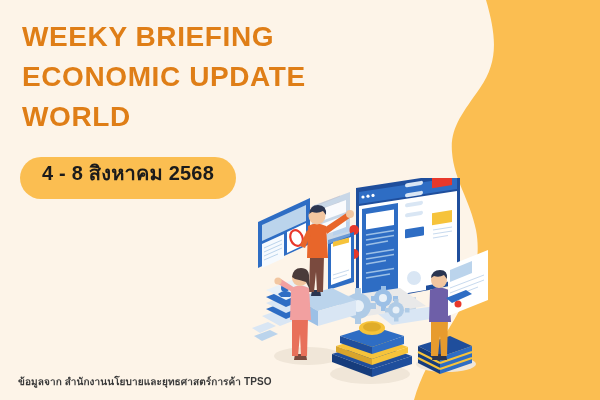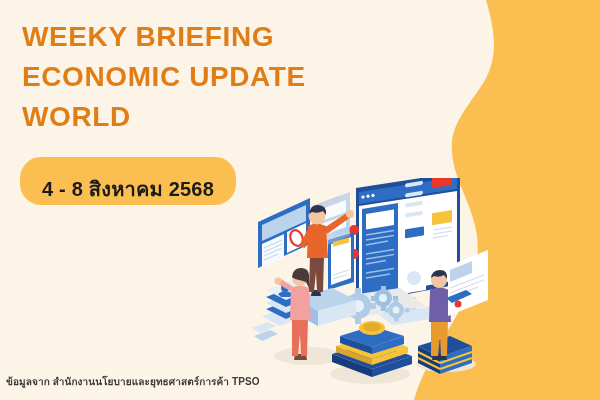--- a/index.html
+++ b/index.html
@@ -36,39 +36,39 @@
     line-height: 1.42;
     letter-spacing: 0.6px;
     white-space: nowrap;
     text-transform: uppercase;
   }
   
   .date-badge {
     position: absolute;
     left: 20px;
     top: 157px;
-    height: 48px;
+    height: 42px;
     display: flex;
-    align-items: flex-end;
+    align-items: flex-start;
     padding: 0 22px;
     border-radius: 21px;
     background: #FBBE51;
     box-sizing: border-box;
   }
   .date-badge-text {
     color: #1B1B1B;
     font-size: 20px;
     font-weight: 700;
     letter-spacing: 0.2px;
     white-space: nowrap;
   }
   
   .footer-credit {
     position: absolute;
-    left: 6px;
+    left: 18px;
     top: 374px;
     color: #3A3A3A;
     font-size: 10px;
     font-weight: 600;
     letter-spacing: 0.1px;
     white-space: nowrap;
   }
   
   #illustration {
     position: absolute;

